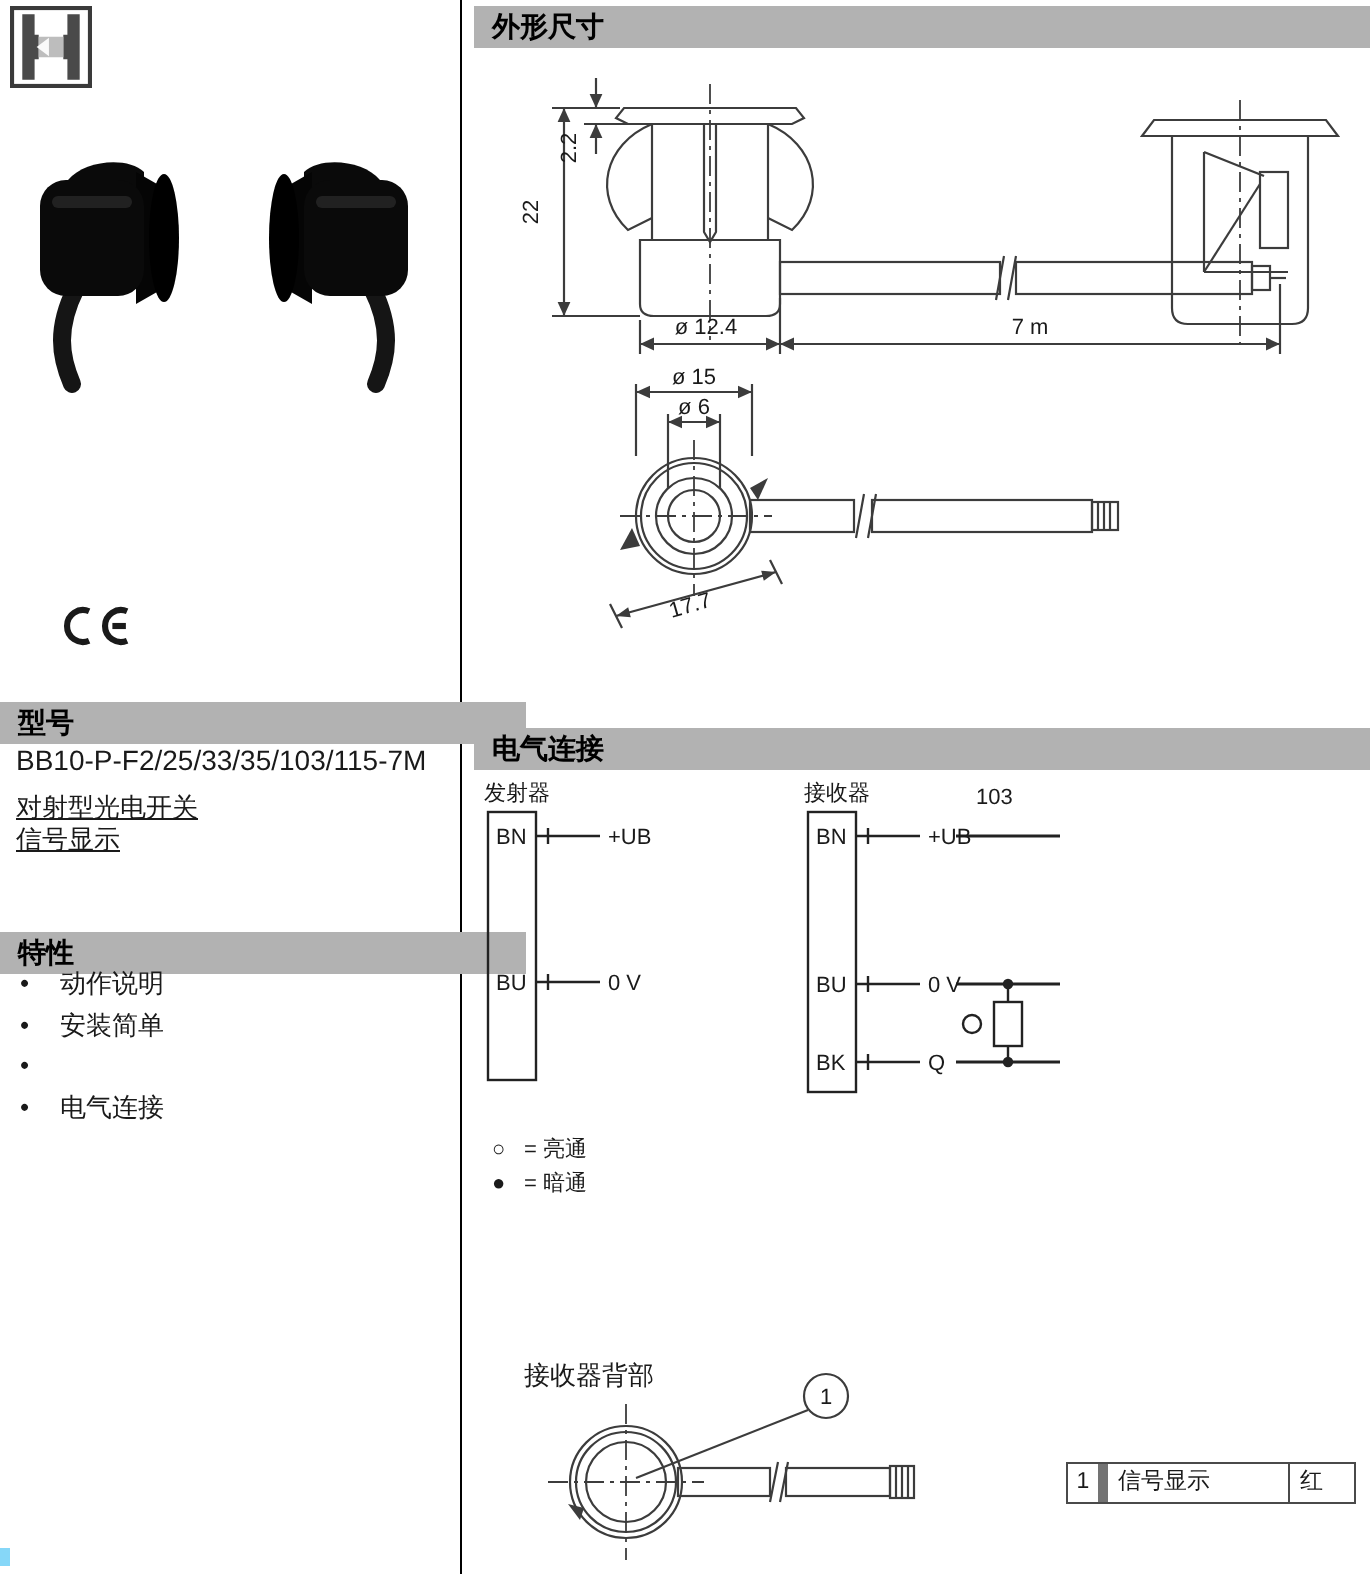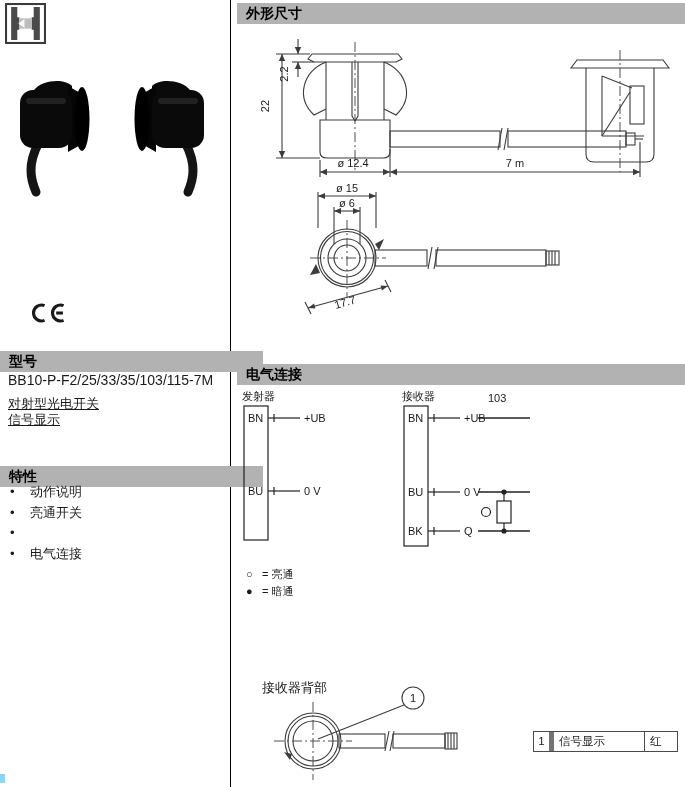--- a/index.html
+++ b/index.html
@@ -89,21 +89,21 @@
   <div class="bar bar-left" style="top:466px">
     <span>特性</span>
   </div>
   <div class="features">
     <div class="feature-item">
       <span class="blt">•</span>
       <span>动作说明</span>
     </div>
     <div class="feature-item">
       <span class="blt">•</span>
-      <span>亮通开关</span>
+      <span>安装简单</span>
     </div>
     <div class="feature-item">
       <span class="blt">•</span>
     </div>
     <div class="feature-item">
       <span class="blt">•</span>
       <span>电气连接</span>
     </div>
   </div>
 

